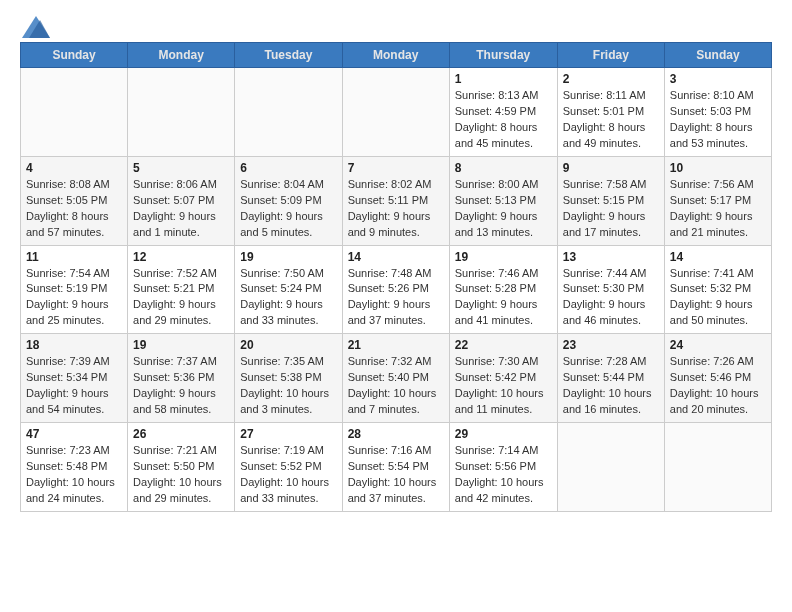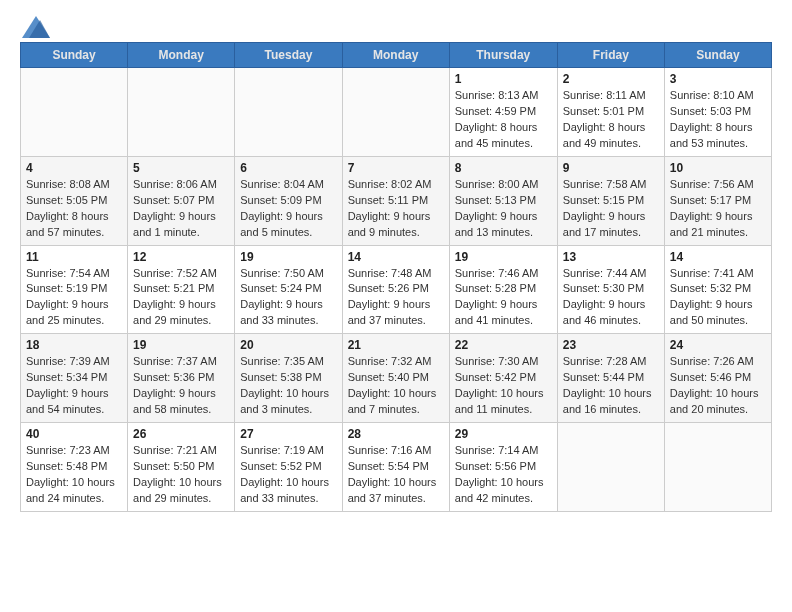--- a/index.html
+++ b/index.html
@@ -198,21 +198,21 @@
           <div class="day-number">23</div>
           <div class="day-info">Sunrise: 7:28 AM<br>Sunset: 5:44 PM<br>Daylight: 10 hours and 16 minutes.</div>
         </td>
         <td>
           <div class="day-number">24</div>
           <div class="day-info">Sunrise: 7:26 AM<br>Sunset: 5:46 PM<br>Daylight: 10 hours and 20 minutes.</div>
         </td>
       </tr>
       <tr>
         <td>
-          <div class="day-number">40</div>
+          <div class="day-number">47</div>
           <div class="day-info">Sunrise: 7:23 AM<br>Sunset: 5:48 PM<br>Daylight: 10 hours and 24 minutes.</div>
         </td>
         <td>
           <div class="day-number">26</div>
           <div class="day-info">Sunrise: 7:21 AM<br>Sunset: 5:50 PM<br>Daylight: 10 hours and 29 minutes.</div>
         </td>
         <td>
           <div class="day-number">27</div>
           <div class="day-info">Sunrise: 7:19 AM<br>Sunset: 5:52 PM<br>Daylight: 10 hours and 33 minutes.</div>
         </td>

